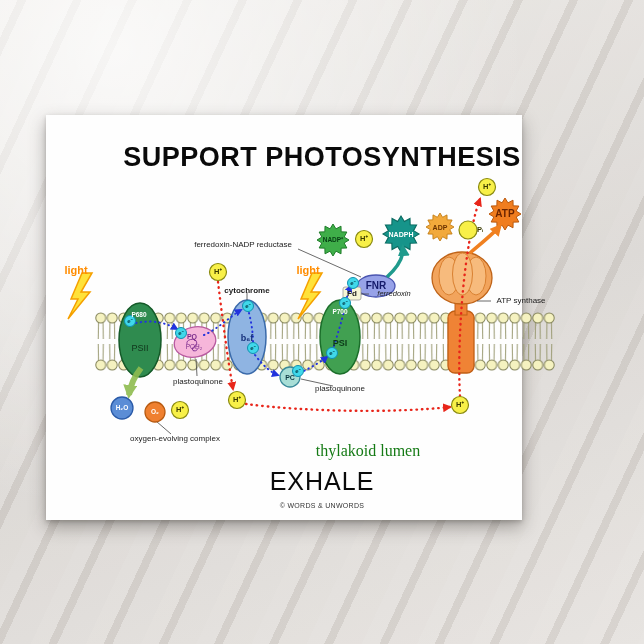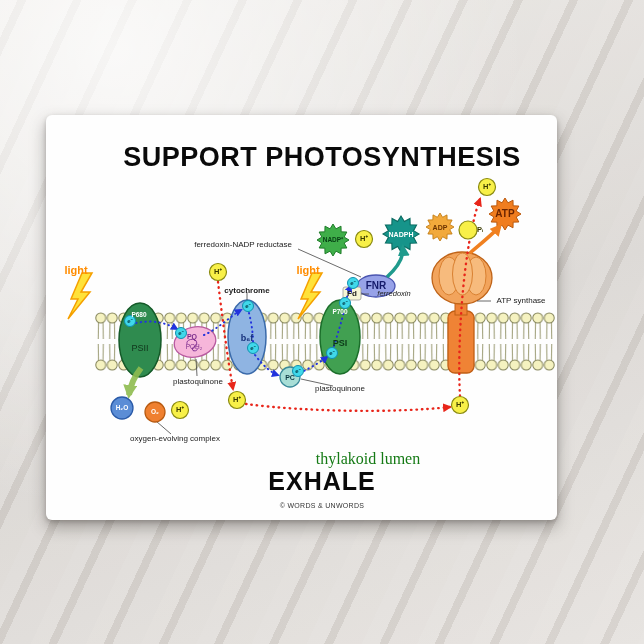--- a/index.html
+++ b/index.html
@@ -6,34 +6,33 @@
   .scene{
     position:relative;width:644px;height:644px;overflow:hidden;
     background:
       radial-gradient(ellipse at 18% 8%, rgba(255,255,255,.75), rgba(255,255,255,0) 55%),
       repeating-linear-gradient(115deg, rgba(255,255,255,.22) 0 16px, rgba(178,172,166,.20) 16px 24px, rgba(255,255,255,.18) 24px 50px),
       linear-gradient(160deg,#eae7e3,#d6d2ce 55%,#e2deda);
     font-family:"Liberation Sans",sans-serif;
   }
   .postcard{
     position:absolute;left:46px;top:115px;width:476px;height:405px;
-    background:#fefefe;border-radius:6px;
+    background:#fefefe;border-radius:0;
     box-shadow:0 7px 16px rgba(60,55,50,.40), 0 2px 4px rgba(60,55,50,.25);
-    padding-left:35px;
   }
   .layer{position:absolute;left:0;top:0;}
   .lbl{
     position:absolute;transform:translate(-50%,-50%);
     white-space:nowrap;color:#222;line-height:1;
     font-family:"Liberation Sans",sans-serif;
   }
   .title{font-size:27px;font-weight:800;letter-spacing:.5px;color:#0a0a0a;}
   .stroma{font-family:"Liberation Serif",serif;font-size:17px;color:#8a3a12;}
   .lumen{font-family:"Liberation Serif",serif;font-size:16px;color:#157a15;}
-  .exhale{font-size:25px;font-weight:700;letter-spacing:1px;color:#0a0a0a;}
+  .exhale{font-size:25px;font-weight:400;letter-spacing:1px;color:#0a0a0a;}
   .copyright{font-size:7px;color:#333;letter-spacing:.3px;}
   .light{font-size:11px;font-weight:700;color:#ff8c00;}
   .ann{font-size:8px;color:#1a1a1a;}
   .hplus{font-size:7.5px;font-weight:700;color:#3a3a00;}
   .e{font-size:6px;font-weight:700;color:#003a46;}
   .w{color:#fff;font-weight:700;}
 </style>
 </head>
 <body>
 
@@ -144,21 +143,21 @@
         <circle cx="202" cy="191" r="5.5"></circle>
         <circle cx="207" cy="233" r="5.5"></circle>
         <circle cx="252" cy="256" r="5.5"></circle>
         <circle cx="286" cy="238" r="5.5"></circle>
         <circle cx="299" cy="188" r="5.5"></circle>
         <circle cx="307" cy="168" r="5.5"></circle>
       </g>
     </svg>
 
     <div class="lbl title" style="left:276px;top:42px;">SUPPORT PHOTOSYNTHESIS</div>
-    <div class="lbl lumen" style="left:322px;top:336px;margin-top:8px;">thylakoid lumen</div>
+    <div class="lbl lumen" style="left:322px;top:336px;">thylakoid lumen</div>
     <div class="lbl exhale" style="left:276px;top:366px;">EXHALE</div>
     <div class="lbl copyright" style="left:276px;top:390px;">© WORDS &amp; UNWORDS</div>
 
     <div class="lbl light" style="left:30px;top:155px;">light</div>
     <div class="lbl light" style="left:262px;top:155px;">light</div>
 
     <div class="lbl w" style="left:93px;top:200px;font-size:6.5px;">P680</div>
     <div class="lbl" style="left:94px;top:233px;font-size:9px;font-weight:400;color:#10341b;">PSII</div>
     <div class="lbl" style="left:146px;top:221px;font-size:7px;font-weight:700;color:#7a2a8a;">PQ</div>
     <div class="lbl" style="left:148px;top:232px;font-size:6.5px;color:#7a2a8a;">PQH₂</div>

